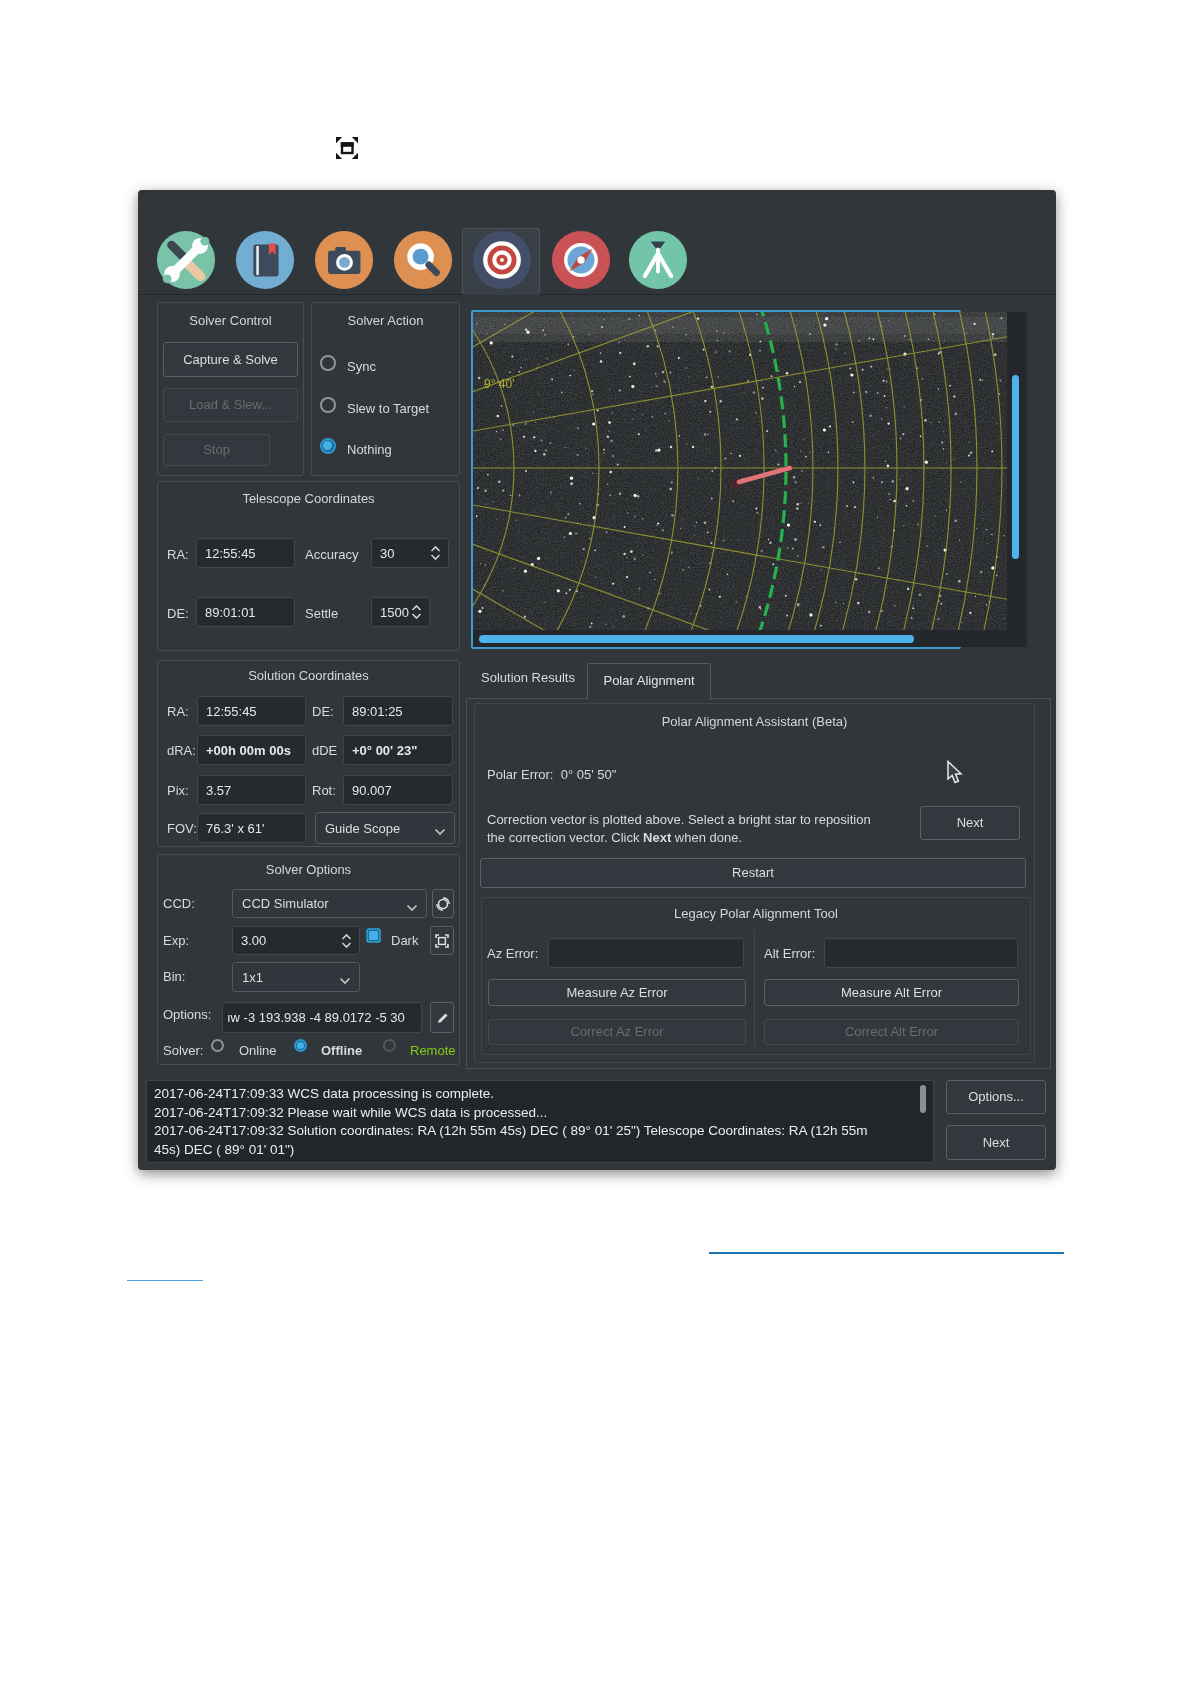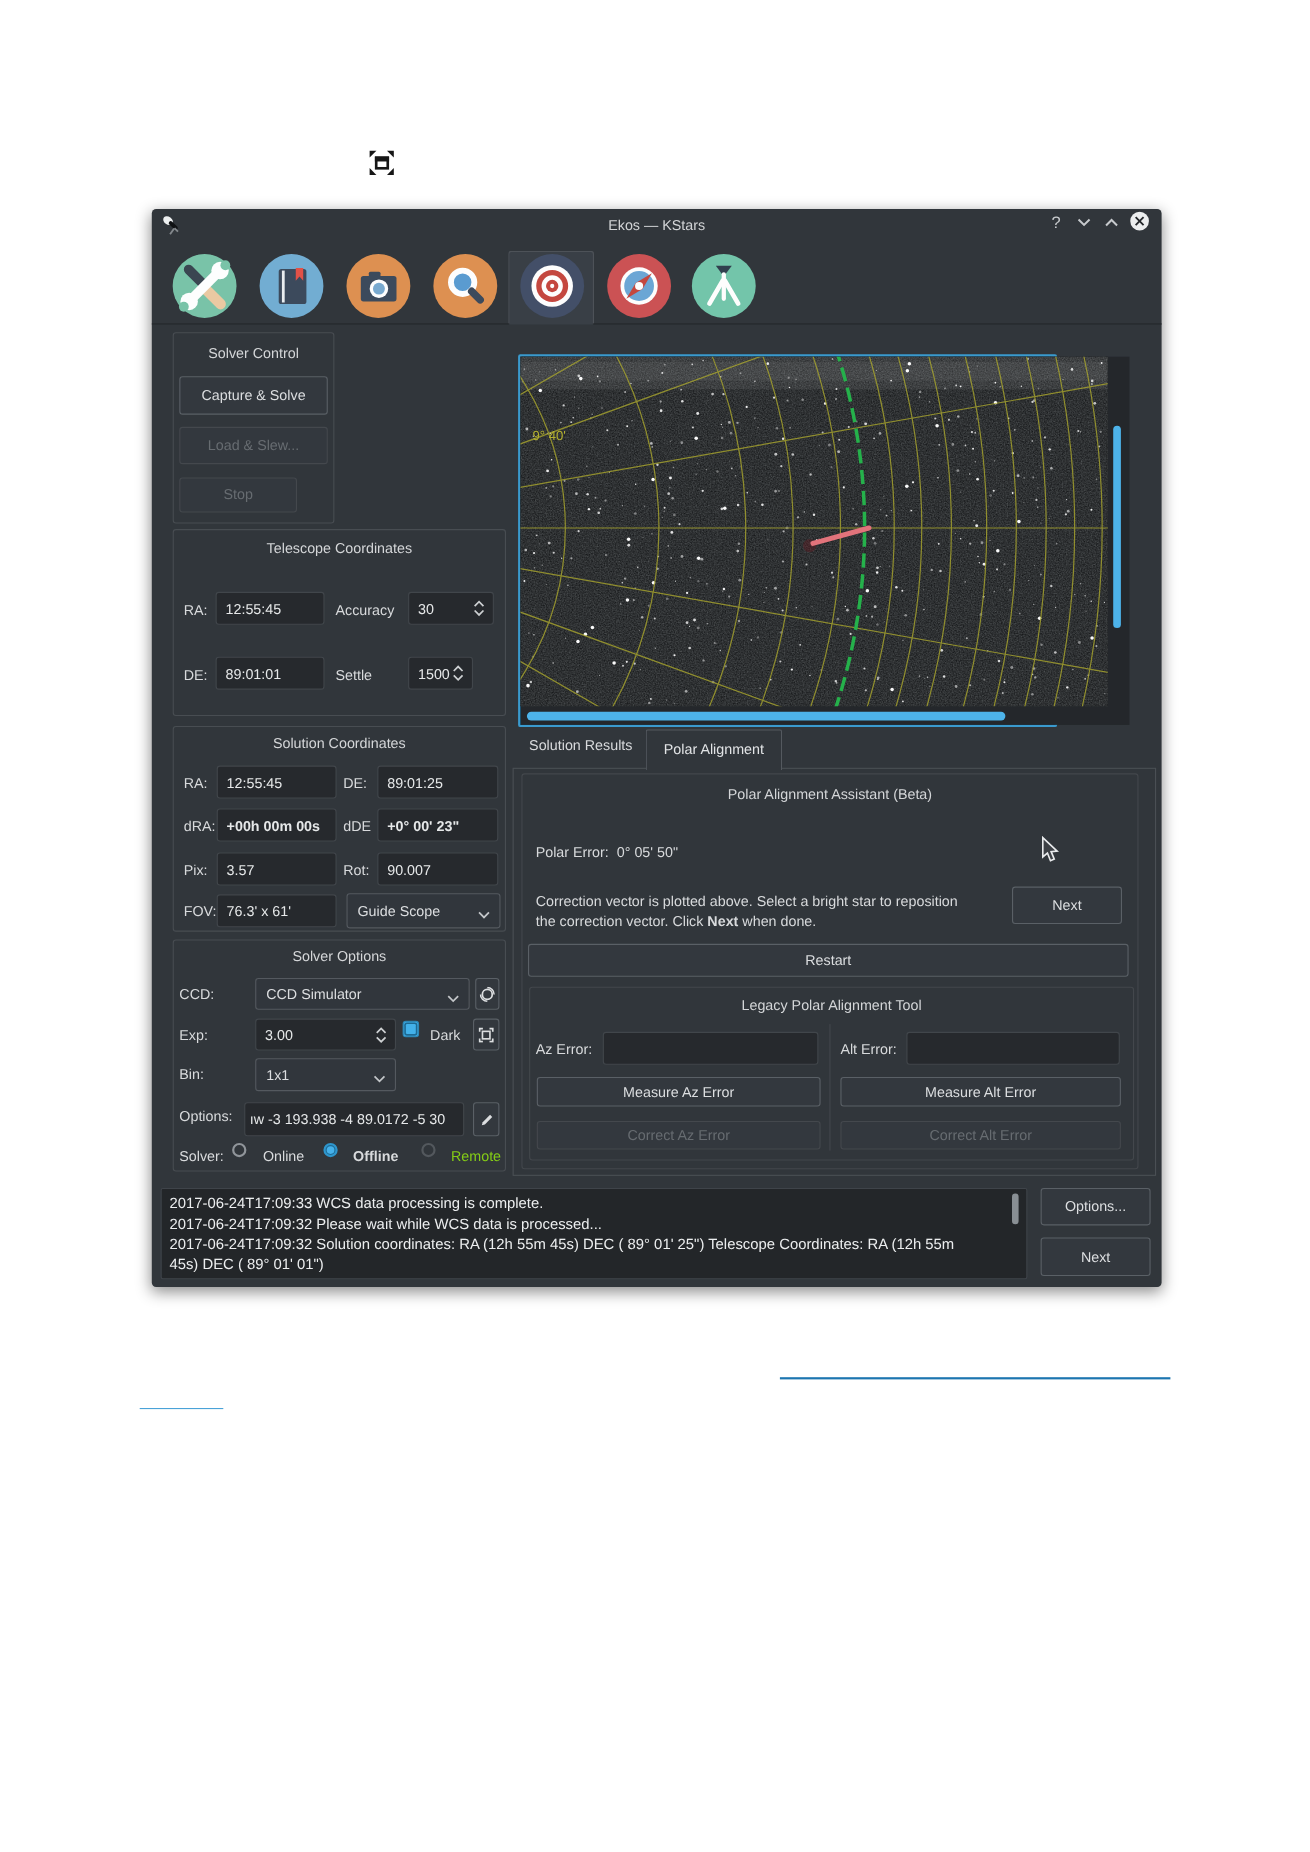--- a/index.html
+++ b/index.html
@@ -45,39 +45,20 @@
     <path d="M2 8.2 L2 2 L8.2 2 Z" fill="#161616"></path>
     <path d="M17.8 2 L24 2 L24 8.2 Z" fill="#161616"></path>
     <path d="M24 17.8 L24 24 L17.8 24 Z" fill="#161616"></path>
     <path d="M8.2 24 L2 24 L2 17.8 Z" fill="#161616"></path>
     <rect x="8" y="8.5" width="10.5" height="9.5" fill="#fff" stroke="#161616" stroke-width="2.4"></rect>
     <rect x="6.8" y="7.2" width="12.9" height="4.6" fill="#161616"></rect>
   </svg>
 
   <div class="win">
 
-    <div class="titlebar">
-      <svg style="position:absolute;left:9px;top:5px" width="19" height="21" viewBox="0 0 19 21">
-        <ellipse cx="5.8" cy="5.6" rx="4.8" ry="3.6" fill="#eef0f1" transform="rotate(36 5.8 5.6)"></ellipse>
-        <path d="M8.2 7.8 L12.8 12.2" stroke="#101214" stroke-width="3.6" stroke-linecap="round"></path>
-        <path d="M11.3 12.8 L7.6 18 M11.6 12.4 L14.8 15.6" stroke="#83888c" stroke-width="1.7"></path>
-      </svg>
-      <div class="title-text" style="top:7px;">Ekos — KStars</div>
-      <div class="tbtn" style="left:818px;top:4px;font-size:15px;">?</div>
-      <svg class="tbtn" style="left:841px;top:8px" width="13" height="9" viewBox="0 0 13 9">
-          <path d="M1.5 1.5 L6.5 6.5 L11.5 1.5" stroke="#c7cacd" stroke-width="1.8" fill="none"></path>
-        </svg>
-      <svg class="tbtn" style="left:866px;top:8px" width="13" height="9" viewBox="0 0 13 9">
-          <path d="M1.5 7 L6.5 2 L11.5 7" stroke="#c7cacd" stroke-width="1.8" fill="none"></path>
-        </svg>
-      <svg class="tbtn" style="left:889px;top:2px" width="18" height="18" viewBox="0 0 18 18">
-        <circle cx="9" cy="9" r="8.5" fill="#eceeef"></circle>
-        <path d="M5.4 5.4 L12.6 12.6 M12.6 5.4 L5.4 12.6" stroke="#26292c" stroke-width="1.7"></path>
-      </svg>
-    </div>
 
     <div id="toolbar" style="position:absolute;left:0;top:28px;width:100%;height:77px;">
 
       <div style="position:absolute;left:324px;top:10px;width:78px;height:67px;background:#393f46;border:1px solid #4d5258;border-bottom:none;border-radius:3px 3px 0 0;"></div>
       <div style="position:absolute;left:0;top:76px;width:325px;height:1px;background:#23262a;"></div>
       <div style="position:absolute;left:401px;top:76px;width:517px;height:1px;background:#23262a;"></div>
 
       <svg style="position:absolute;left:18px;top:12px" width="60" height="60" viewBox="0 0 62 62">
         <circle cx="31" cy="31" r="30" fill="#79c3a8"></circle>
         <path d="M16 15.5 L30 29.5" stroke="#3a4651" stroke-width="9" stroke-linecap="round"></path>
@@ -132,20 +113,29 @@
 
     <div id="content" style="position:absolute;left:0;top:0;width:100%;height:100%;">
 
       <div class="groupbox" style="left:19px;top:112px;width:147px;height:174px;">
         <div class="gtitle" style="top:10px;">Solver Control</div>
         <div class="btn" style="left:5px;top:39px;width:135px;height:35px;line-height:33px;">Capture &amp; Solve</div>
         <div class="btn dis" style="left:5px;top:85px;width:135px;height:34px;line-height:32px;">Load &amp; Slew...</div>
         <div class="btn dis" style="left:5px;top:131px;width:107px;height:32px;line-height:30px;">Stop</div>
       </div>
 
+      <div class="groupbox" style="left:173px;top:112px;width:149px;height:174px;">
+        <div class="gtitle" style="top:10px;">Solver Action</div>
+        <div class="radio" style="left:8px;top:52px;"></div>
+        <div class="lbl" style="left:35px;top:56px;">Sync</div>
+        <div class="radio" style="left:8px;top:94px;"></div>
+        <div class="lbl" style="left:35px;top:98px;">Slew to Target</div>
+        <div class="radio sel" style="left:8px;top:135px;"></div>
+        <div class="lbl" style="left:35px;top:139px;">Nothing</div>
+      </div>
 
       <div class="groupbox" style="left:19px;top:291px;width:303px;height:170px;">
         <div class="gtitle" style="top:9px;">Telescope Coordinates</div>
         <div class="lbl" style="left:9px;top:65px;">RA:</div>
         <div class="input" style="left:38px;top:56px;width:99px;height:30px;">12:55:45</div>
         <div class="lbl" style="left:147px;top:65px;">Accuracy</div>
         <div class="spin" style="left:213px;top:56px;width:78px;height:30px;text-align:center;">30<span class="arr"><svg width="11" height="16" viewBox="0 0 11 16">
                 <path d="M1.5 6 L5.5 2 L9.5 6" stroke="#cdd0d2" stroke-width="1.6" fill="none"></path>
                 <path d="M1.5 10 L5.5 14 L9.5 10" stroke="#cdd0d2" stroke-width="1.6" fill="none"></path>
               </svg></span></div>
@@ -217,21 +207,21 @@
             </svg></div>
         <div class="lbl" style="left:5px;top:188px;">Solver:</div>
         <div class="radio" style="left:53px;top:184px;width:13px;height:13px;"></div>
         <div class="lbl" style="left:81px;top:188px;">Online</div>
         <div class="radio sel sm" style="left:136px;top:184px;width:13px;height:13px;"></div>
         <div class="lbl bold" style="left:163px;top:188px;">Offline</div>
         <div class="radio dis" style="left:225px;top:184px;width:13px;height:13px;"></div>
         <div class="lbl dim" style="left:252px;top:188px;">Remote</div>
       </div>
 
-      <div id="skyview" style="position:absolute;left:333px;top:120px;width:490px;height:339px;border:2px solid #3a9ace;border-radius:2px;background:#0369a1;margin-top:12px;">
+      <div id="skyview" style="position:absolute;left:333px;top:120px;width:490px;height:339px;border:2px solid #3a9ace;border-radius:2px;background:#b91c1c;">
           <svg width="554" height="335" viewBox="0 0 554 335" style="position:absolute;left:0;top:0">
             <defs>
 <filter id="grain" x="0" y="0" width="100%" height="100%" color-interpolation-filters="sRGB">
   <feTurbulence type="fractalNoise" baseFrequency="0.8" numOctaves="3" seed="17" stitchTiles="stitch"></feTurbulence>
   <feColorMatrix type="saturate" values="0"></feColorMatrix>
   <feComponentTransfer>
     <feFuncR type="linear" slope="0.33" intercept="0.02"></feFuncR>
     <feFuncG type="linear" slope="0.34" intercept="0.025"></feFuncG>
     <feFuncB type="linear" slope="0.34" intercept="0.032"></feFuncB>
     <feFuncA type="table" tableValues="1 1"></feFuncA>

